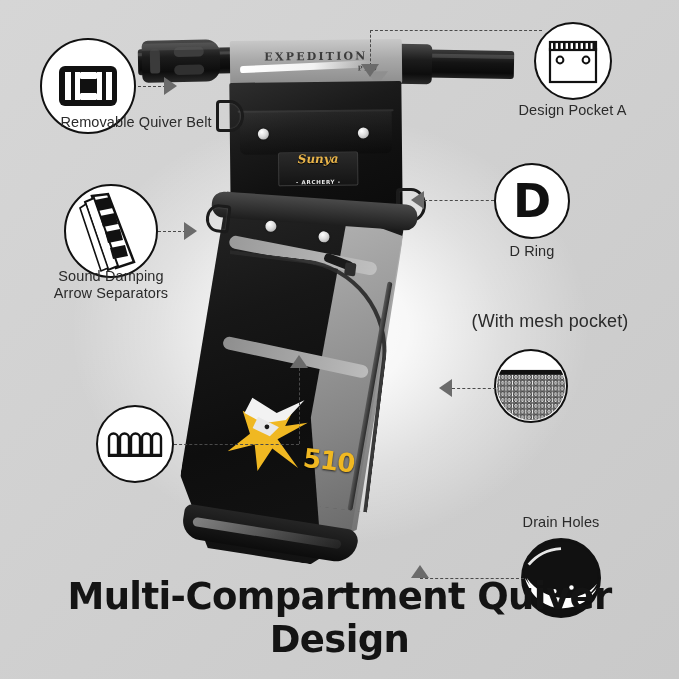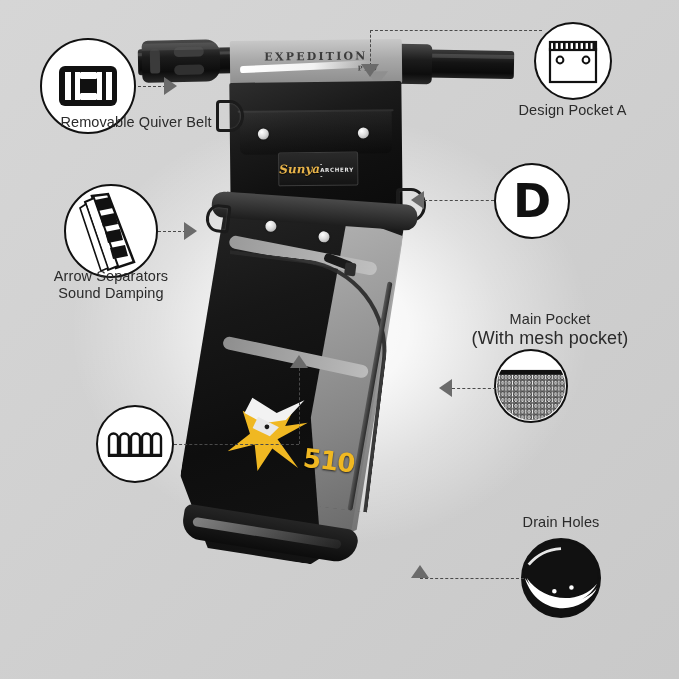--- a/index.html
+++ b/index.html
@@ -83,21 +83,21 @@
   .seam{position:absolute;background:rgba(255,255,255,.10);height:2px;border-radius:1px;}
   .rivet{
     position:absolute;width:11px;height:11px;border-radius:50%;
     background:radial-gradient(circle at 35% 32%,#ffffff 0%,#dcdcdc 45%,#9b9b9b 100%);
     box-shadow:0 0 2px rgba(0,0,0,.6);
   }
   
   .patch{
     position:absolute;background:linear-gradient(180deg,#2a2a2a,#141414);
     border:1px solid #3d3d3d;border-radius:2px;
-    display:flex;flex-direction:row;align-items:center;justify-content:space-between;
+    display:flex;flex-direction:column;align-items:center;justify-content:space-between;
   }
   .patch-brand{
     font-family:"DejaVu Serif", serif;font-style:italic;font-weight:bold;
     color:#e8b44a;font-size:12px;line-height:1;text-shadow:0 1px 1px #000;
   }
   .patch-sub{
     font-family:"DejaVu Sans", sans-serif;font-weight:bold;color:#e9e9e9;
     font-size:5.5px;letter-spacing:.7px;margin-top:2px;
   }
 
@@ -248,22 +248,22 @@
       <path d="M24 8 L40 6 L66 74 L48 80 Z" fill="#fff" stroke="#111" stroke-width="2.5"></path>
       <path d="M17 14 L26 10 L50 78 L40 82 Z" fill="#fff" stroke="#111" stroke-width="2"></path>
       <path d="M12 20 L18 16 L40 80 L33 83 Z" fill="#fff" stroke="#111" stroke-width="1.6"></path>
       <path d="M27 12 L42 9 L45 20 L30 23 Z" fill="#111"></path>
       <path d="M32 28 L47 25 L50 36 L35 39 Z" fill="#111"></path>
       <path d="M37 44 L52 41 L55 52 L40 55 Z" fill="#111"></path>
       <path d="M42 60 L57 57 L60 68 L45 71 Z" fill="#111"></path>
     </svg>
   </div>
   <div class="cap" style="left:21px;top:268px;width:180px;">
+    <div>Sound Damping</div>
     <div>Arrow Separators</div>
-    <div>Sound Damping</div>
   </div>
   <div class="dash-h" style="left:158px;top:231px;width:28px;"></div>
   <div class="tri tri-r" style="left:184px;top:222px;"></div>
 
   <div class="cir" style="left:96px;top:405px;width:78px;height:78px;">
     <svg class="ico-svg" width="56" height="30" viewBox="0 0 56 30">
       <rect x="1" y="24" width="54" height="4" fill="#111"></rect>
       <path d="M2 26 V9 A4.5 4.5 0 0 1 11 9 V26 Z" fill="#fff" stroke="#111" stroke-width="2.4"></path>
       <path d="M13 26 V9 A4.5 4.5 0 0 1 22 9 V26 Z" fill="#fff" stroke="#111" stroke-width="2.4"></path>
       <path d="M24 26 V9 A4.5 4.5 0 0 1 33 9 V26 Z" fill="#fff" stroke="#111" stroke-width="2.4"></path>
@@ -295,25 +295,25 @@
     </svg>
   </div>
   <div class="cap" style="left:500px;top:102px;width:145px;">Design Pocket A</div>
   <div class="dash-h" style="left:370px;top:30px;width:172px;"></div>
   <div class="dash-v" style="left:370px;top:30px;height:36px;"></div>
   <div class="tri" style="left:361px;top:64px;border-left:9px solid transparent;border-right:9px solid transparent;border-top:13px solid #6b6b6b;"></div>
 
   <div class="cir" style="left:494px;top:163px;width:76px;height:76px;">
     <span style="font-family:'DejaVu Sans', sans-serif;font-weight:bold;font-size:46px;color:#111;line-height:1;">D</span>
   </div>
+  <div class="cap" style="left:461px;top:243px;width:142px;">D Ring</div>
   <div class="dash-h" style="left:424px;top:200px;width:70px;"></div>
   <div class="tri tri-l" style="left:411px;top:191px;"></div>
 
   <div class="cap" style="left:470px;top:311px;width:160px;">
-    <div>Main Pocket</div>
     <div class="small" style="font-size:18px;">(With mesh pocket)</div>
   </div>
   <div class="cir" style="left:494px;top:349px;width:74px;height:74px;">
     <svg class="ico-svg" width="74" height="74" viewBox="0 0 74 74">
       <defs>
         <pattern id="mesh" width="7" height="6.1" patternUnits="userSpaceOnUse">
           <circle cx="3.5" cy="3" r="2.7" fill="none" stroke="#2a2a2a" stroke-width="0.9"></circle>
           <circle cx="0" cy="3" r="2.7" fill="none" stroke="#2a2a2a" stroke-width="0.9"></circle>
           <circle cx="7" cy="3" r="2.7" fill="none" stroke="#2a2a2a" stroke-width="0.9"></circle>
         </pattern>
@@ -345,14 +345,15 @@
         <path d="M4 40 C22 66 60 68 78 46 C62 76 16 76 4 40 Z" fill="#fff"></path>
         <circle cx="33" cy="54" r="3.4" fill="#fff" stroke="#111" stroke-width="2"></circle>
         <circle cx="51" cy="50" r="3.4" fill="#fff" stroke="#111" stroke-width="2"></circle>
         <path d="M6 26 C14 16 26 10 40 9" fill="none" stroke="#fff" stroke-width="3" opacity=".9"></path>
       </g>
     </svg>
   </div>
   <div class="dash-h" style="left:420px;top:578px;width:104px;"></div>
   <div class="tri tri-u" style="left:411px;top:565px;"></div>
 
+  <div id="title">Multi-Compartment Quiver Design</div>
 
 </div>
 
 </body></html>

